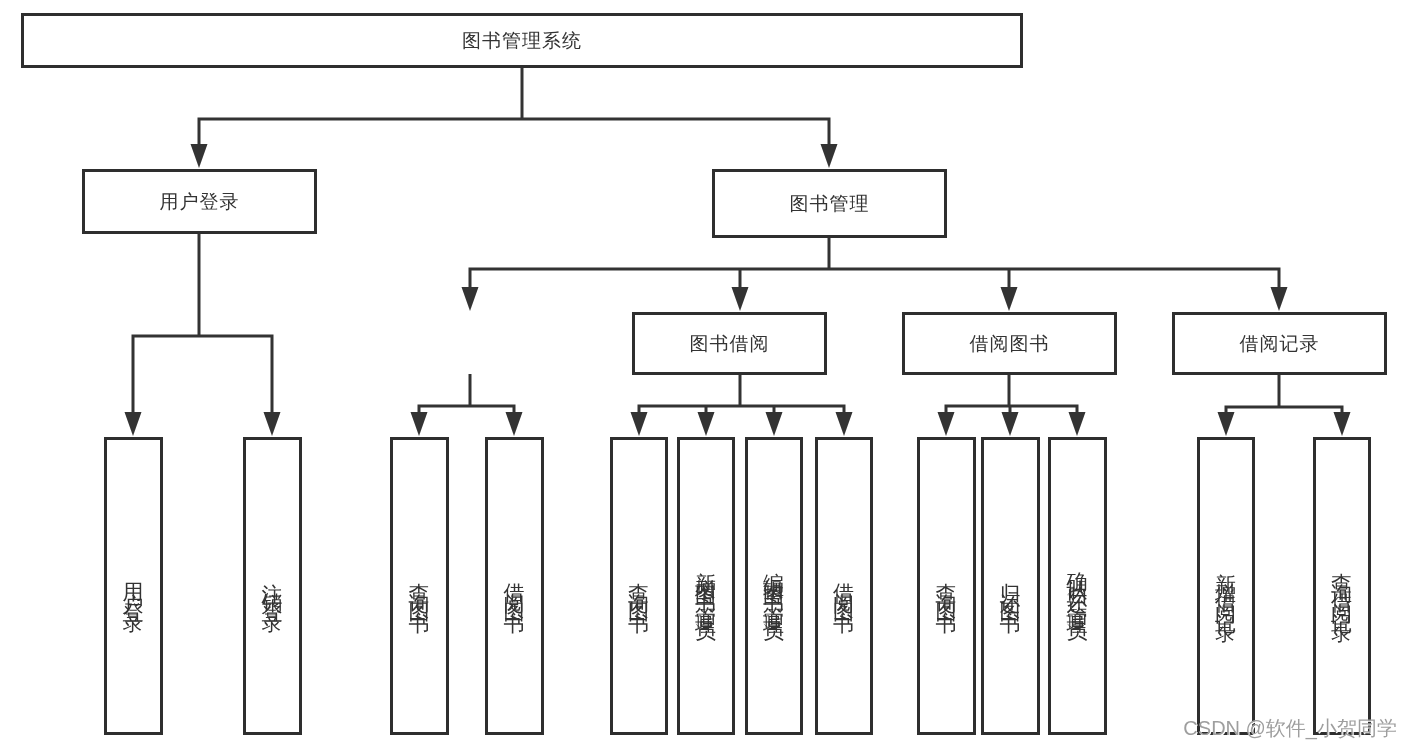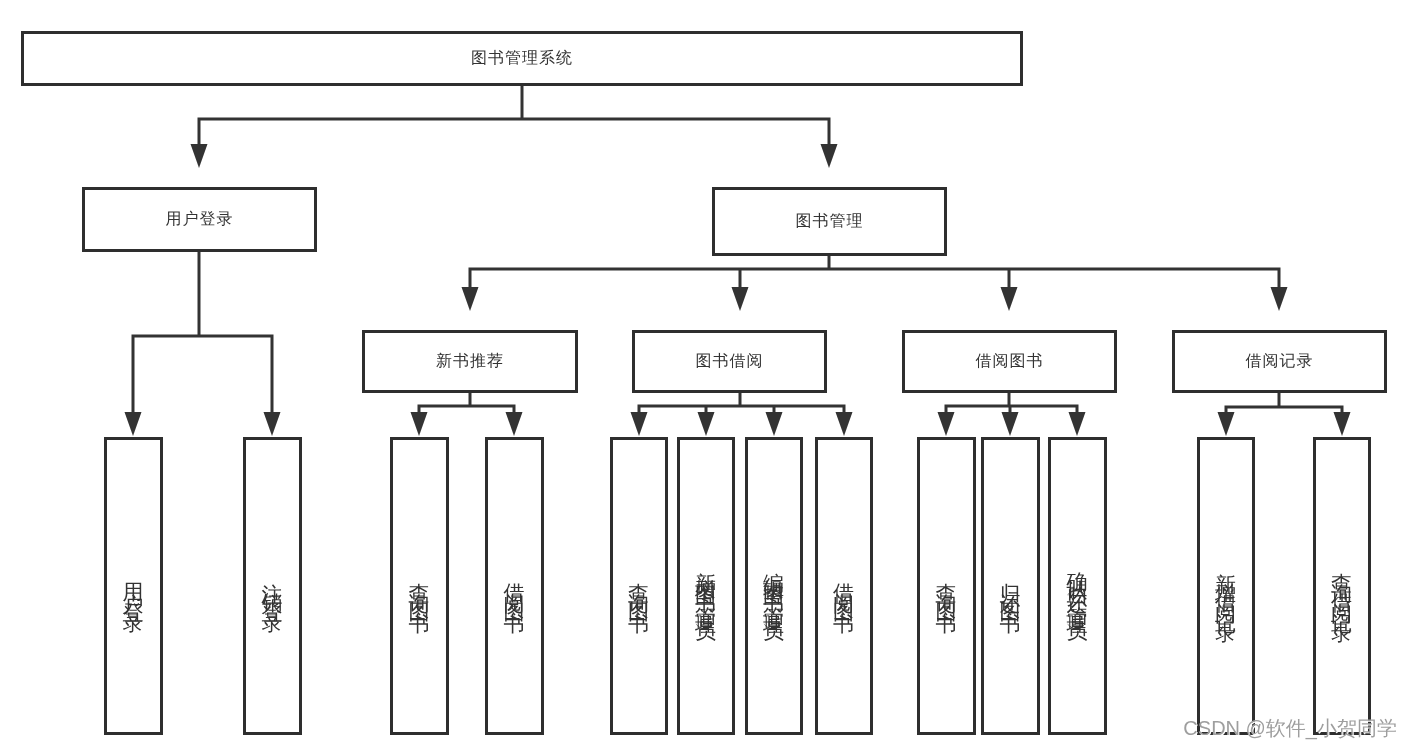--- a/index.html
+++ b/index.html
@@ -26,24 +26,23 @@
     box-sizing: border-box;
     border: 3px solid #2e2e2e;
     background: #ffffff;
     display: flex;
     align-items: center;
     justify-content: center;
     color: #333333;
     z-index: 2;
   }
   .hbox {
-    font-size: 16px;
+    font-size: 19px;
     letter-spacing: 1px;
     white-space: nowrap;
-    margin-top: 18px;
   }
   .vbox .vt {
     writing-mode: vertical-rl;
     text-orientation: mixed;
     font-size: 21px;
     letter-spacing: 10px;
     line-height: 1;
   }
   .vbox .vt.long {
     letter-spacing: 7px;
@@ -127,23 +126,20 @@
     <span>图书管理系统</span>
   </div>
 
   <div class="box hbox" style="left:82px; top:169px; width:235px; height:65px;">
     <span>用户登录</span>
   </div>
   <div class="box hbox" style="left:712px; top:169px; width:235px; height:69px;">
     <span>图书管理</span>
   </div>
 
-  <div class="box hbox" style="left:362px; top:312px; width:216px; height:63px;">
-    <span>新书推荐</span>
-  </div>
   <div class="box hbox" style="left:632px; top:312px; width:195px; height:63px;">
     <span>图书借阅</span>
   </div>
   <div class="box hbox" style="left:902px; top:312px; width:215px; height:63px;">
     <span>借阅图书</span>
   </div>
   <div class="box hbox" style="left:1172px; top:312px; width:215px; height:63px;">
     <span>借阅记录</span>
   </div>
 

